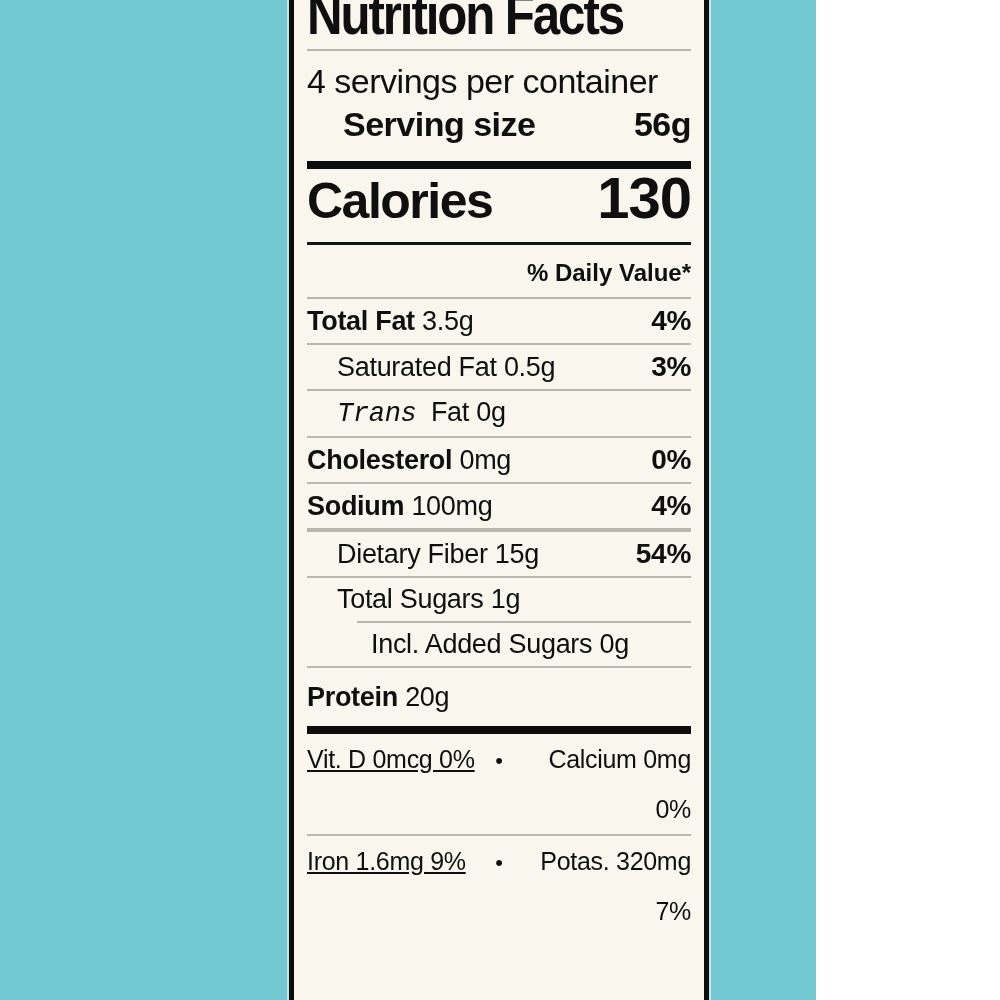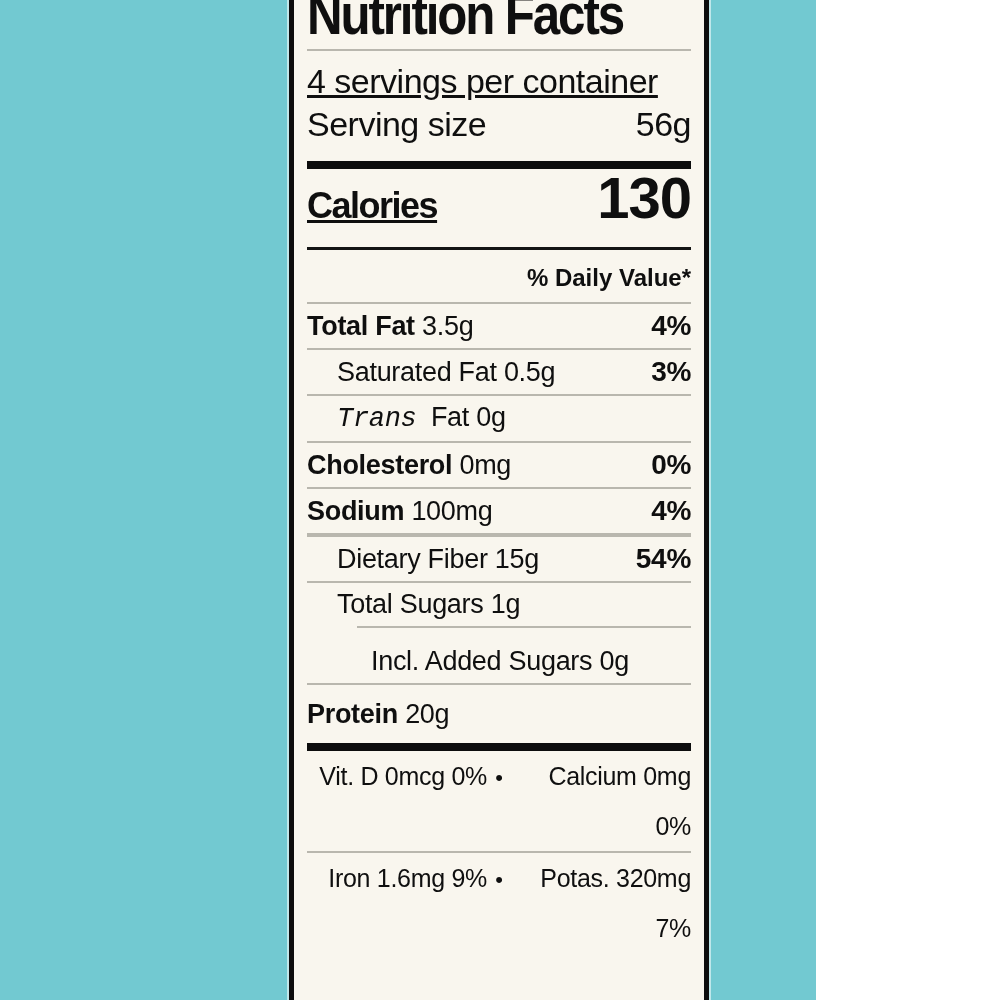--- a/index.html
+++ b/index.html
@@ -43,49 +43,49 @@
 
   .rule { border: 0; }
   .rule.thin  { height: 2px; background: #b9b7ae; margin-top: 3px; }
   .rule.medium{ height: 3px; background: #141414; margin-top: 12px; }
 
   .servings {
     font-size: 34px;
     line-height: 44px;
     margin-top: 8px;
     letter-spacing: -0.5px;
-    text-decoration: underline;
   }
   .serving-size-row {
     display: flex;
     justify-content: space-between;
     align-items: baseline;
     font-size: 34px;
-    font-weight: normal;
+    font-weight: bold;
     line-height: 42px;
     letter-spacing: -0.5px;
+    margin-left: 36px;
   }
 
   .bar { height: 8px; background: #0d0d0d; }
   .bar.after-serving { margin-top: 16px; }
 
   .aps {
     margin-top: 24px;
     font-size: 25px;
     font-weight: bold;
     line-height: 30px;
     letter-spacing: -0.3px;
   }
   .calories-row {
     display: flex;
     justify-content: space-between;
     align-items: baseline;
     line-height: 58px;
   }
-  .cal-word { font-size: 36px; font-weight: bold; letter-spacing: -1.5px; text-decoration: underline; }
+  .cal-word { font-size: 50px; font-weight: bold; letter-spacing: -1.5px; }
   .cal-num  { font-size: 58px; font-weight: bold; letter-spacing: -1px; }
 
   .dv-header {
     text-align: right;
     font-size: 24px;
     font-weight: bold;
     padding-top: 17px;
     padding-bottom: 13px;
     line-height: 22px;
   }
@@ -100,32 +100,32 @@
     font-size: 27px;
     line-height: 43px;
     letter-spacing: -0.3px;
   }
   .nrow.protein { line-height: 58px; }
   .nrow .nname { font-weight: bold; }
   .nrow.plain .nname { font-weight: normal; }
   .nrow .namt { font-weight: normal; }
   .nrow .npct { font-weight: bold; font-size: 28px; }
   .ind1 { padding-left: 30px; }
-  .ind2 { padding-left: 64px; margin-top: 12px; }
+  .ind2 { padding-left: 64px; }
   .it { font-style: italic; font-family: Liberation Mono, monospace; }
 
   
   .mrow {
     display: flex;
     align-items: baseline;
     font-size: 25px;
     line-height: 50px;
     letter-spacing: -0.3px;
   }
-  .mrow .mleft  { flex: 1; text-align: right; }
+  .mrow .mleft  { flex: 1; text-align: left; text-decoration: underline; }
   .mrow .mdot   { width: 24px; text-align: center; font-size: 22px; }
   .mrow .mright { flex: 1; text-align: right; }
 </style>
 </head>
 <body>
 
 <div class="stage">
   <div class="label">
 
     <div class="title-clip">

